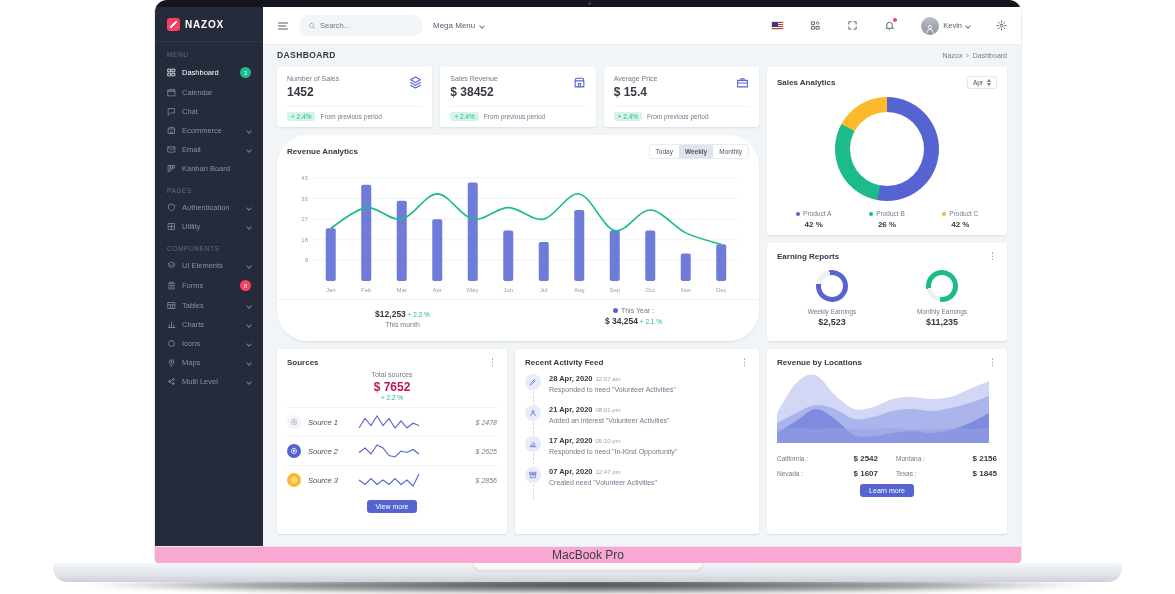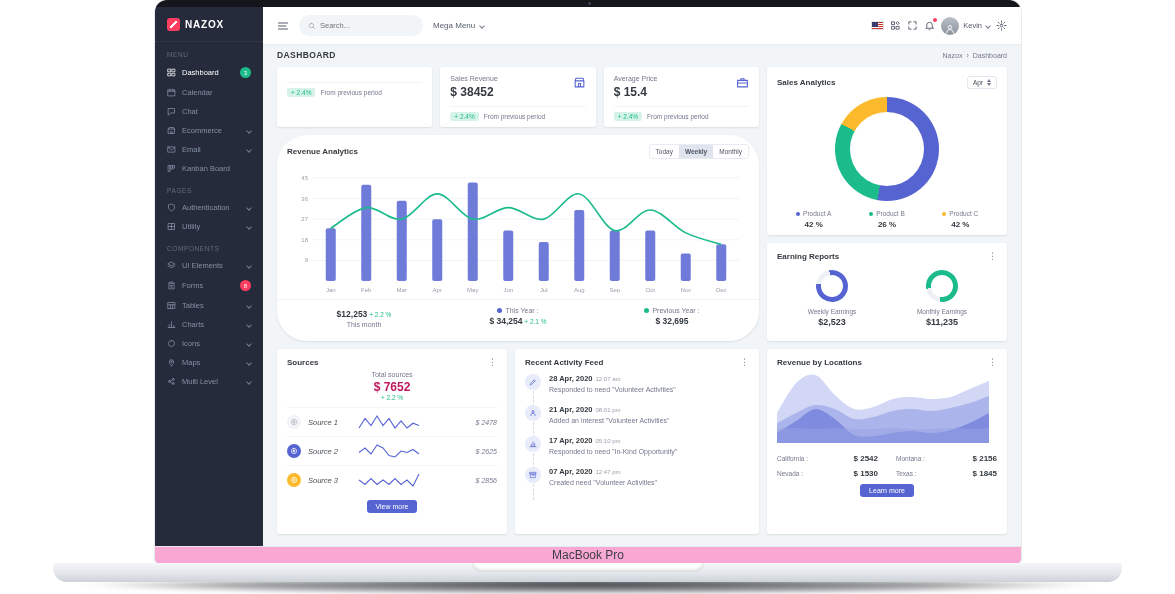--- a/index.html
+++ b/index.html
@@ -42,21 +42,21 @@
 
   
   .main { flex:1; background:#f1f5f7; display:flex; flex-direction:column; min-width:0; }
   .topbar { height:37px; background:#fff; display:flex; align-items:center; gap:10px; padding:0 14px;
             box-shadow:0 1px 2px rgba(0,0,0,.04); flex-shrink:0; }
   .search { display:flex; align-items:center; gap:4px; background:#f1f5f7; border-radius:11px; height:21px;
             padding:0 9px; width:124px; }
   .search input { border:none; background:transparent; outline:none; font-size:7.5px; color:#495057; width:90px;
                   font-family:"Liberation Sans", sans-serif; }
   .mega { display:flex; align-items:center; gap:5px; font-size:8px; color:#555b6d; cursor:pointer; }
-  .tb-right { margin-left:auto; display:flex; align-items:center; gap:6px; }
+  .tb-right { margin-left:auto; display:flex; align-items:center; gap:26px; }
   .tb-ic { color:#555b6d; display:flex; align-items:center; cursor:pointer; position:relative; }
   .bell-dot { position:absolute; right:-2px; top:-2px; width:4px; height:4px; border-radius:50%; background:#ff3d60; }
   .flag { width:13px; height:9px; background:repeating-linear-gradient(#c7392f 0 1px, #fff 1px 2px); position:relative; border:.5px solid #e3e3e3; }
   .flag::after { content:""; position:absolute; left:0; top:0; width:6px; height:5px; background:#3c3b6e; }
   .user-chip { display:flex; align-items:center; gap:4px; cursor:pointer; }
   .avatar { width:18px; height:18px; border-radius:50%; background:linear-gradient(#b9bec7,#8e949e); display:flex;
             align-items:flex-end; justify-content:center; overflow:hidden; }
   .user-name { font-size:7.5px; color:#555b6d; }
 
   .page-body { flex:1; padding:6px 14px 8px; overflow:hidden; }
@@ -335,20 +335,29 @@
               <span>Nazox</span>
               <span>›</span>
               <span>Dashboard</span>
             </div>
         </div>
 
         <div class="layout">
           <div class="col-left">
             <div class="stats-row" id="statsRow">
                 <div class="card stat-card">
+                  <div class="stat-top">
+                    <div>
+                      <div class="stat-title">Number of Sales</div>
+                      <div class="stat-value">1452</div>
+                    </div>
+                    <div class="stat-icon"><svg viewBox="0 0 24 24" width="13" height="13" style="stroke: rgb(86, 100, 210); fill: none; stroke-width: 2; stroke-linecap: round; stroke-linejoin: round; flex-shrink: 0;">
+                        <path d="M12 2l9 5-9 5-9-5zM3 12l9 5 9-5M3 17l9 5 9-5"></path>
+                      </svg></div>
+                  </div>
                   <div class="stat-foot">
                     <span class="delta-badge">+ 2.4%</span>
                     <span class="stat-note">From previous period</span>
                   </div>
                 </div>
                 <div class="card stat-card">
                   <div class="stat-top">
                     <div>
                       <div class="stat-title">Sales Revenue</div>
                       <div class="stat-value">$ 38452</div>
@@ -430,27 +439,20 @@
                     <div class="rev-line2"><span>$12,253</span><span class="delta-txt"> + 2.2 %</span></div>
                     <div class="rev-line1" style="margin-top: 2px;">This month</div>
                   </div>
                   <div class="rev-col">
                     <div class="rev-line1">
                       <span class="dot" style="background: rgb(86, 100, 210);"></span>
                       <span>This Year :</span>
                     </div>
                     <div class="rev-line2"><span>$ 34,254</span><span class="delta-txt"> + 2.1 %</span></div>
                   </div>
-                  <div class="rev-col">
-                    <div class="rev-line1">
-                      <span class="dot" style="background: rgb(28, 187, 140);"></span>
-                      <span>Previous Year :</span>
-                    </div>
-                    <div class="rev-line2">$ 32,695</div>
-                  </div>
                 </div>
             </div>
 
             <div class="bottom-row">
               <div class="card sources-card">
                 <div class="card-head">
                   <span class="card-title">Sources</span>
                   <span class="kebab">⋮</span>
                 </div>
                 <div class="total-block">
@@ -626,21 +628,21 @@
                   <div class="loc-stat">
                     <span class="loc-name">California :</span>
                     <span class="loc-val">$ 2542</span>
                   </div>
                   <div class="loc-stat">
                     <span class="loc-name">Montana :</span>
                     <span class="loc-val">$ 2156</span>
                   </div>
                   <div class="loc-stat">
                     <span class="loc-name">Nevada :</span>
-                    <span class="loc-val">$ 1530</span>
+                    <span class="loc-val">$ 1607</span>
                   </div>
                   <div class="loc-stat">
                     <span class="loc-name">Texas :</span>
                     <span class="loc-val">$ 1845</span>
                   </div>
                 </div>
               <button class="btn-primary">Learn more</button>
             </div>
           </div>
         </div>

